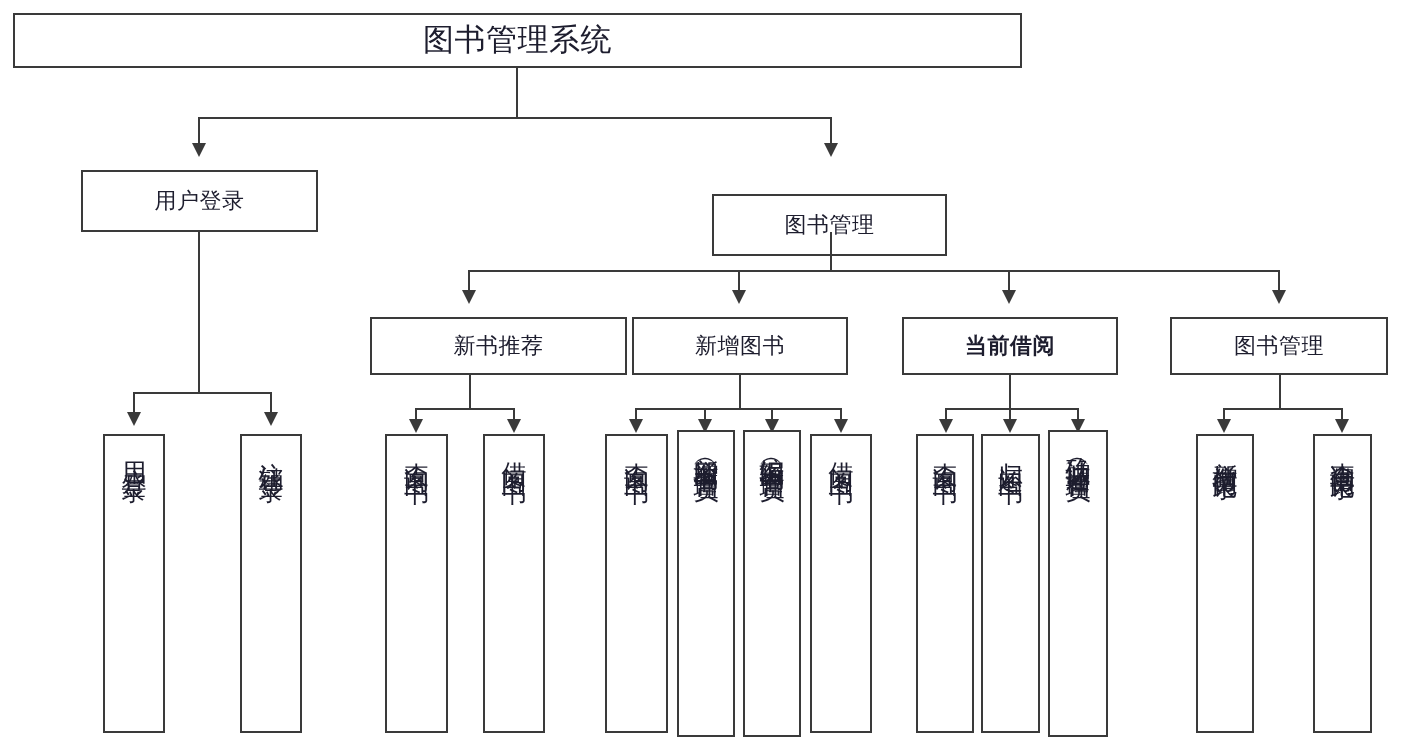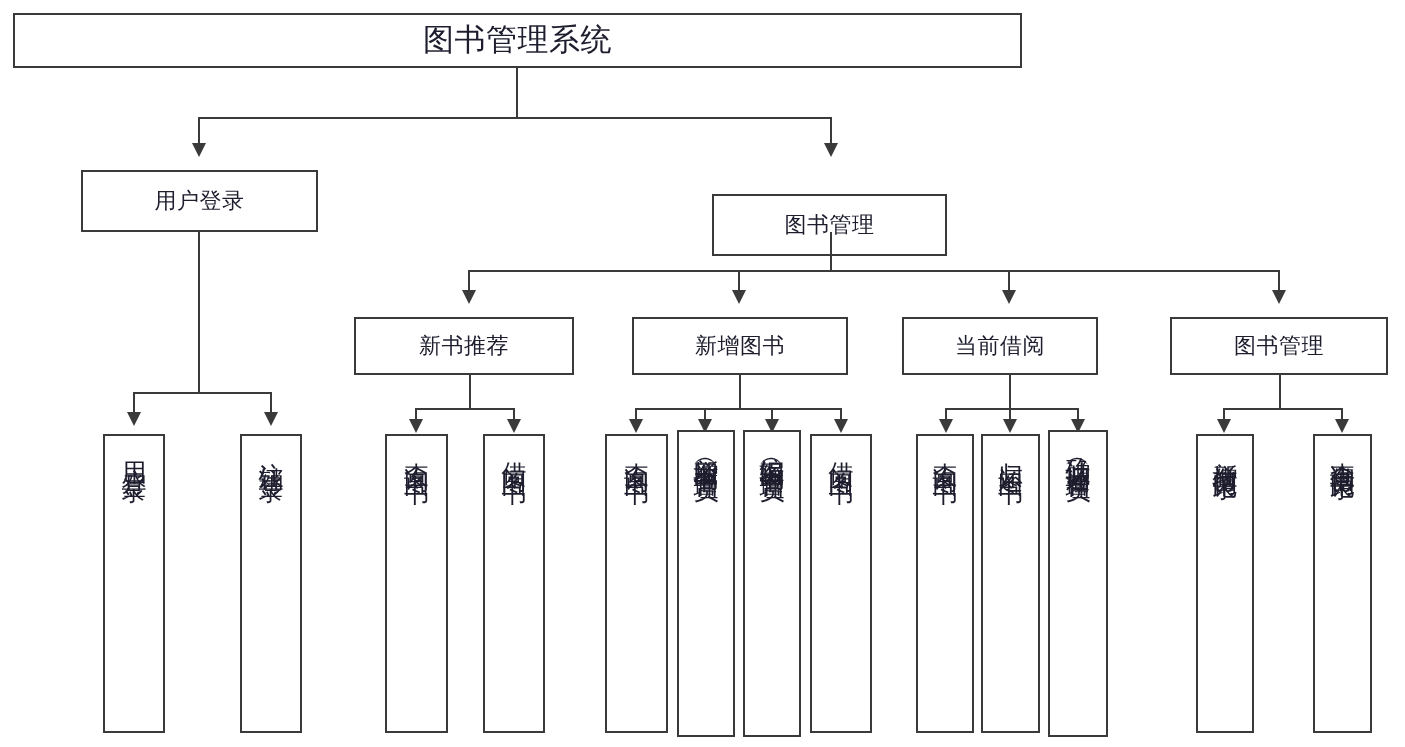--- a/index.html
+++ b/index.html
@@ -113,29 +113,29 @@
 
   <div class="edge vline" style="left:738px;top:270px;width:2px;height:22px;"></div>
   <div class="arrow" style="left:732px;top:290px;"></div>
 
   <div class="edge vline" style="left:1008px;top:270px;width:2px;height:22px;"></div>
   <div class="arrow" style="left:1002px;top:290px;"></div>
 
   <div class="edge vline" style="left:1278px;top:270px;width:2px;height:22px;"></div>
   <div class="arrow" style="left:1272px;top:290px;"></div>
 
-  <div class="node h-node" id="node-new-book-recommend" style="left:354px;top:317px;width:220px;height:58px;">
+  <div class="node h-node" id="node-new-book-recommend" style="left:370px;top:317px;width:257px;height:58px;">
     <span class="label">新书推荐</span>
   </div>
 
   <div class="node h-node" id="node-book-borrow" style="left:632px;top:317px;width:216px;height:58px;">
     <span class="label">新增图书</span>
   </div>
 
-  <div class="node h-node" id="node-current-borrow" style="left:902px;top:317px;width:196px;height:58px;">
+  <div class="node h-node" id="node-current-borrow" style="left:902px;top:317px;width:216px;height:58px;font-weight:bold;">
     <span class="label">当前借阅</span>
   </div>
 
   <div class="node h-node" id="node-borrow-record" style="left:1170px;top:317px;width:218px;height:58px;">
     <span class="label">图书管理</span>
   </div>
 
   <div class="edge vline" style="left:469px;top:375px;width:2px;height:33px;"></div>
   <div class="edge hline" style="left:415px;top:408px;width:99px;height:2px;"></div>
   <div class="edge vline" style="left:415px;top:408px;width:2px;height:13px;"></div>

